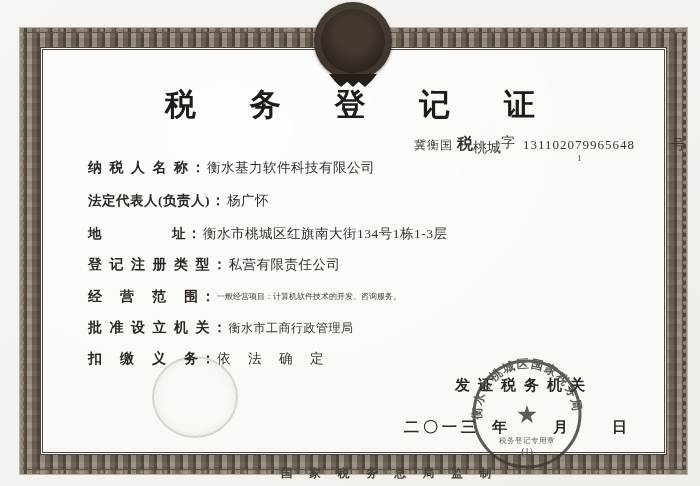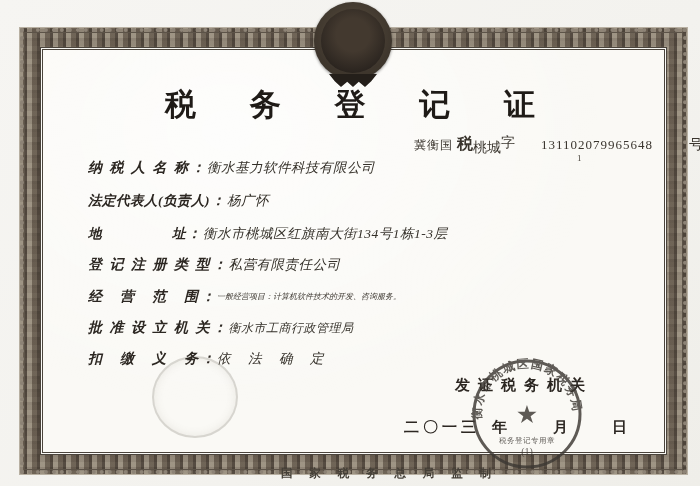--- a/index.html
+++ b/index.html
@@ -45,26 +45,26 @@
     position:absolute;left:0;top:84px;width:100%;text-align:center;
     font-size:31px;font-weight:700;color:#1f1b17;
     letter-spacing:23px;text-indent:23px;z-index:4;
   }
   
   .cert-no{position:absolute;left:414px;top:134px;z-index:4;color:#3a352e;white-space:nowrap;}
   .cn-small{font-size:12px;letter-spacing:1px;}
   .cn-big{font-size:16px;font-weight:700;margin-left:4px;}
   .cn-sub{font-size:14px;vertical-align:-3px;}
   .cn-zi{font-size:14px;vertical-align:2px;}
-  .cn-num{font-size:13px;margin-left:26px;letter-spacing:1px;font-family:"Liberation Serif",serif;}
+  .cn-num{font-size:13px;margin-left:8px;letter-spacing:1px;font-family:"Liberation Serif",serif;}
   .cn-hao{font-size:14px;margin-left:36px;}
   .cn-annot{position:absolute;left:163px;top:19px;font-size:9px;color:#4a453d;}
   
   .fields{position:absolute;left:88px;top:0;width:540px;z-index:3;}
-  .frow{position:absolute;left:0;white-space:nowrap;color:#2c2722;font-style:italic;}
+  .frow{position:absolute;left:0;white-space:nowrap;color:#2c2722;}
   .flabel{font-size:14px;font-weight:600;letter-spacing:2px;}
   .flabel.tight{letter-spacing:0.5px;font-size:13.5px;}
   .fcolon{font-size:14px;font-weight:600;margin:0 2px 0 1px;}
   .fvalue{font-size:13.5px;font-weight:400;color:#35312a;letter-spacing:0.5px;}
   .fvalue.small{font-size:8px;letter-spacing:0;vertical-align:2px;color:#3d3831;margin-top:48px;}
   .fvalue.mid{font-size:12px;}
   .fvalue.spaced{letter-spacing:2px;}
   .r1{top:158px;} .r2{top:191px;} .r3{top:224px;} .r4{top:255px;}
   .r5{top:287px;} .r6{top:318px;} .r7{top:349px;}
   

